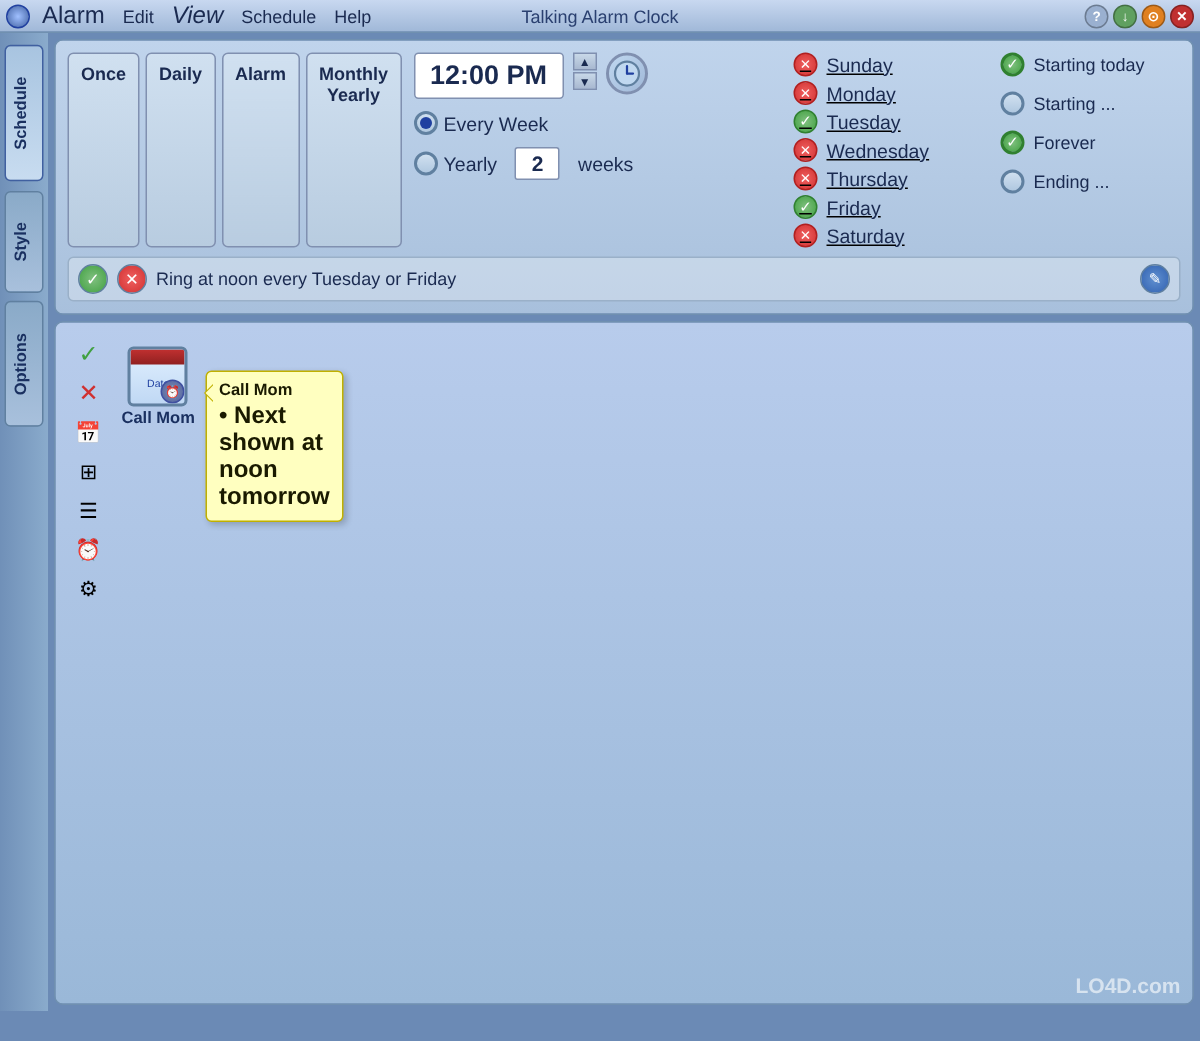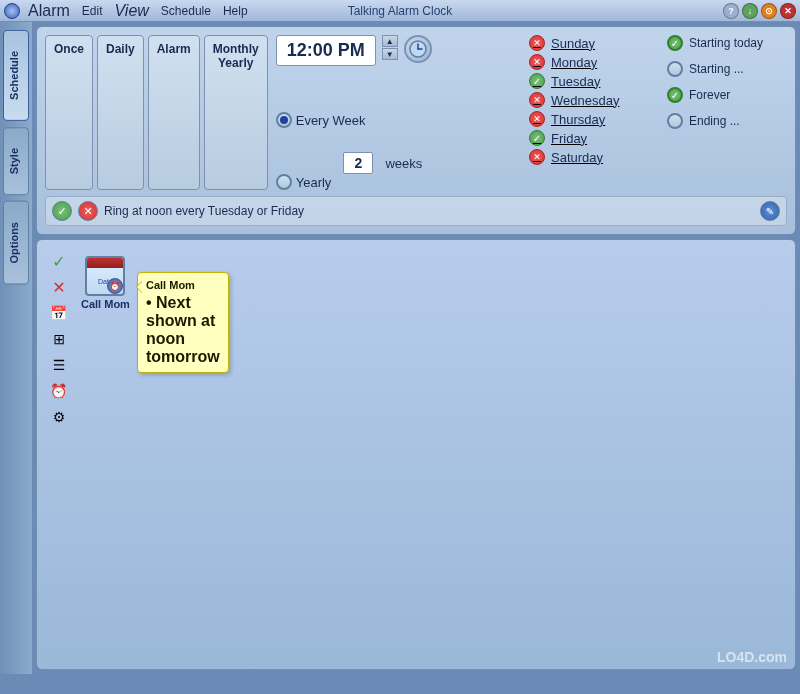--- a/index.html
+++ b/index.html
@@ -206,21 +206,20 @@
     .repeat-row {
       display: flex;
       align-items: center;
       gap: 8px;
     }
     .radio-option {
       display: flex;
       align-items: center;
       gap: 4px;
       cursor: pointer;
-      margin-top: 38px;
     }
     .radio-circle {
       width: 16px;
       height: 16px;
       border-radius: 50%;
       border: 2px solid #6080a0;
       background: linear-gradient(to bottom, #d0e0f0, #b0c8e0);
       display: flex;
       align-items: center;
       justify-content: center;

